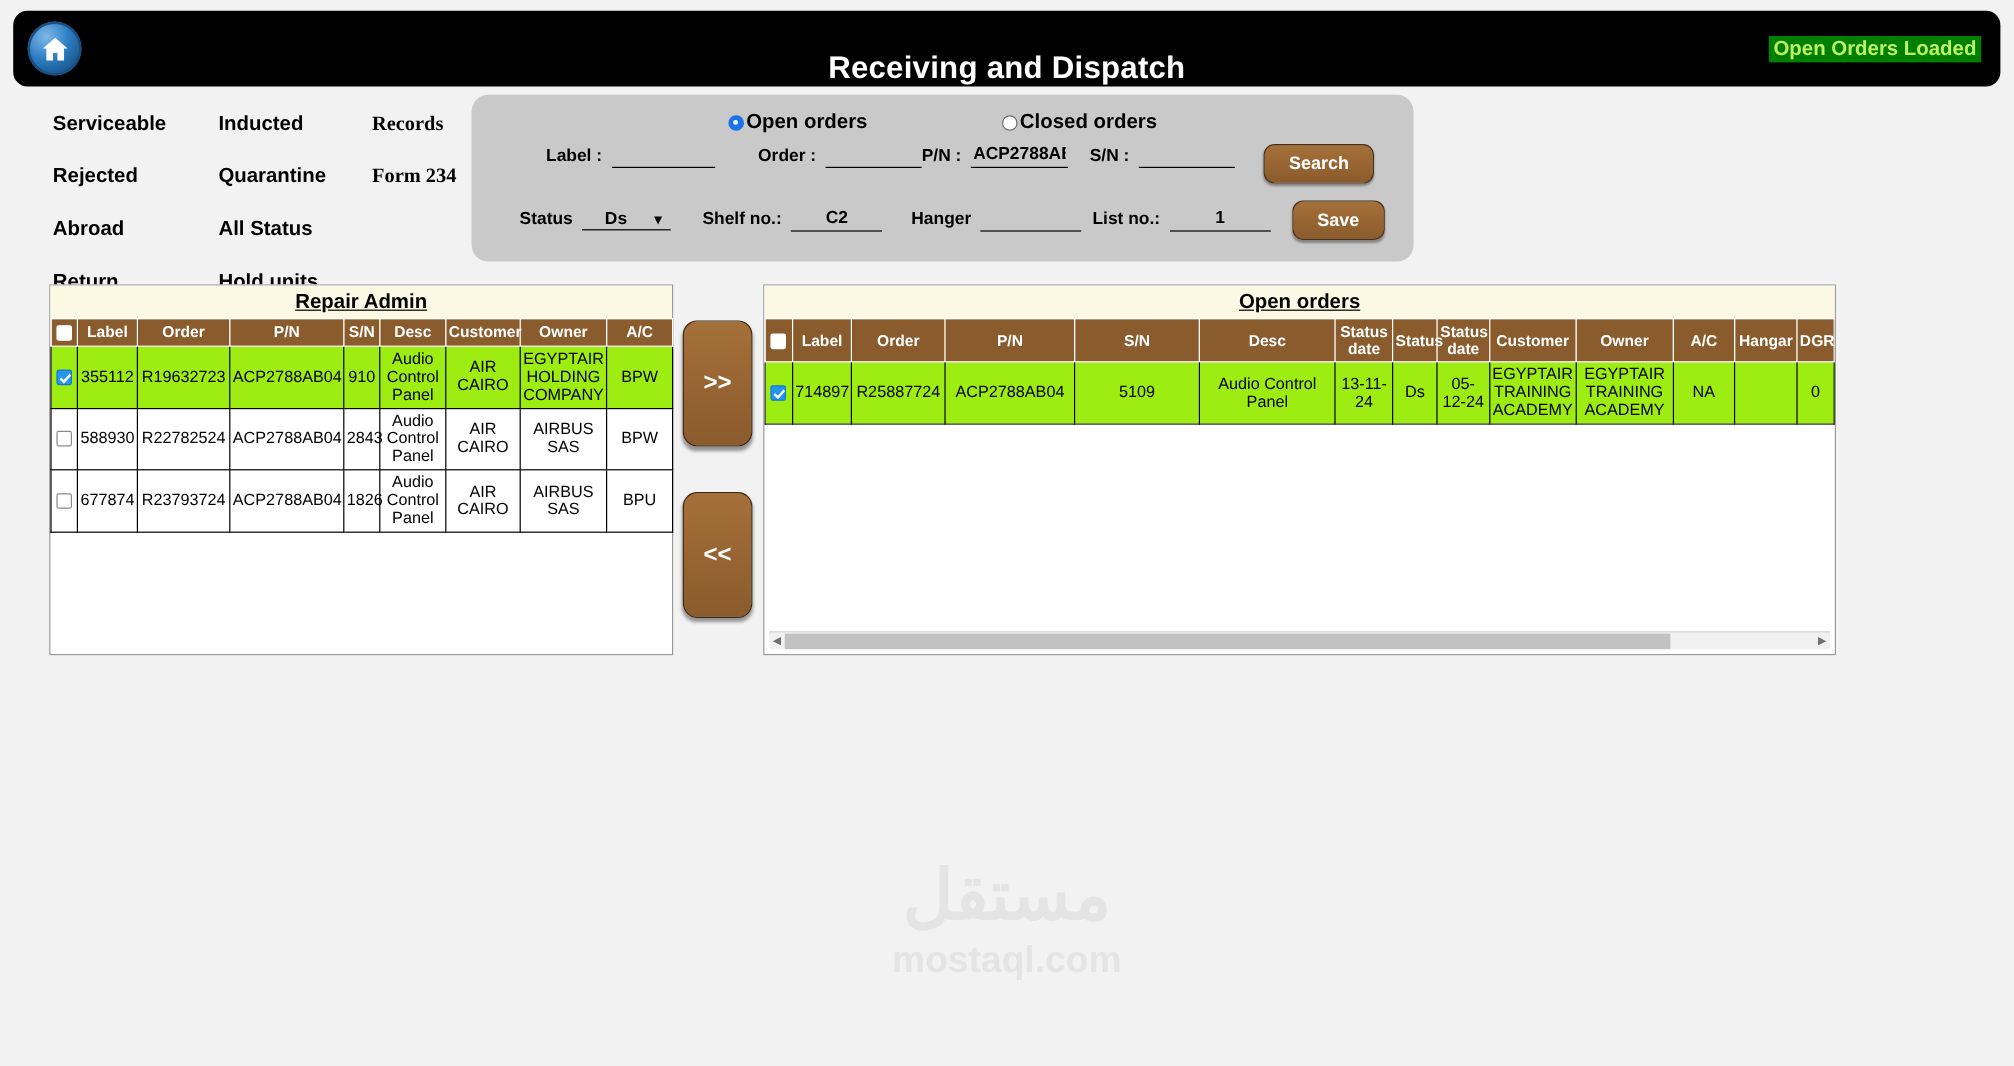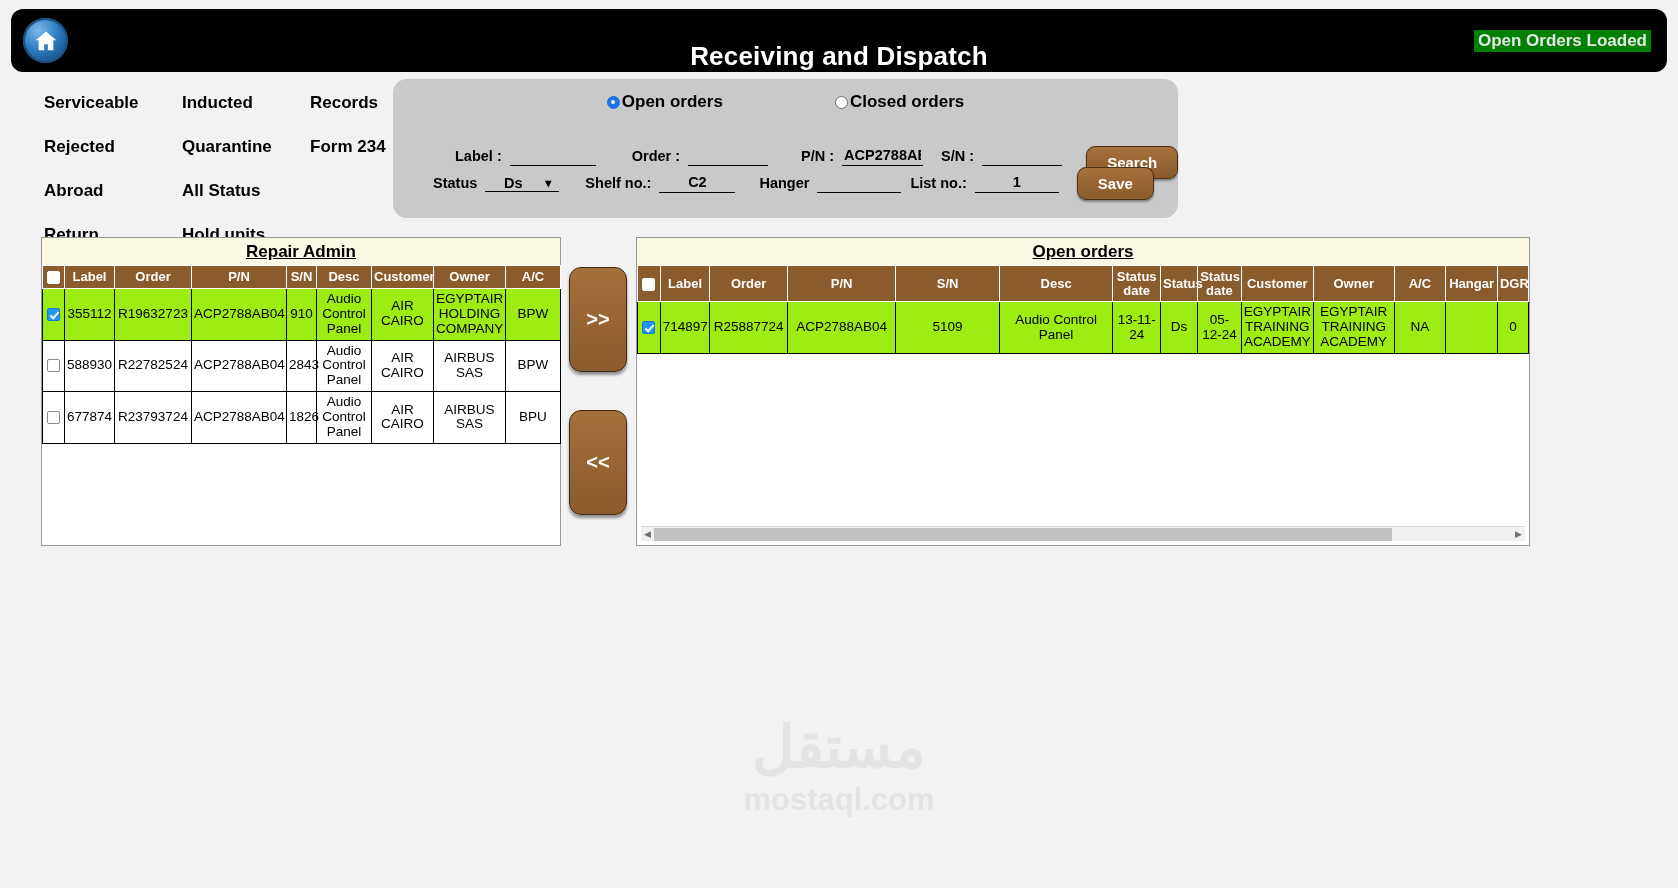--- a/index.html
+++ b/index.html
@@ -28,31 +28,31 @@
     display: flex; align-items: center; justify-content: center;
   }
   .home-btn svg { width: 26px; height: 26px; display: block; }
   .topbar-title {
     flex: 1; text-align: center;
     color: #fff; font-size: 26px; font-weight: bold;
     letter-spacing: .2px;
   }
   .topbar-status {
     position: absolute; right: 16px; top: 50%; transform: translateY(-50%);
-    background: #008000; color: #e5e5e5;
+    background: #008000; color: #bef264;
     font-size: 17px; font-weight: bold;
     padding: 1px 4px; white-space: nowrap;
   }
 
   
   .navlinks { position: absolute; left: 44px; top: 90px; width: 350px; }
   .nav-col { position: absolute; top: 0; }
   .nav-col.c1 { left: 0; }
   .nav-col.c2 { left: 138px; }
-  .nav-col.c3 { left: 266px; }
+  .nav-col.c3 { left: 266px; font-family: Liberation Serif, serif; }
   .nav-item {
     font-size: 17px; font-weight: bold; color: #000;
     height: 25px; line-height: 25px; margin-bottom: 19px;
     white-space: nowrap; cursor: pointer;
   }
 
   
   .panel {
     position: absolute; left: 393px; top: 79px;
     width: 785px; height: 139px;
@@ -69,21 +69,21 @@
     border: 1px solid #6c6c6c; background: #fff; flex: 0 0 auto;
     display: inline-block; position: relative;
   }
   .radio.on { border-color: #1a73e8; background: #1a73e8; }
   .radio.on::after {
     content: ""; position: absolute; left: 3.5px; top: 3.5px;
     width: 4px; height: 4px; border-radius: 50%; background: #fff;
   }
 
   .form-row { position: absolute; left: 0; width: 100%; height: 30px; display: flex; align-items: center; }
-  .form-row.r1 { top: 62px; }
+  .form-row.r1 { top: 36px; }
   .form-row.r2 { top: 89px; }
   .fld { display: flex; align-items: center; font-size: 14.5px; font-weight: bold; color: #000; white-space: nowrap; }
   .fld .lbl { margin-right: 8px; }
   .uline {
     border: none; border-bottom: 1.6px solid #000;
     background: transparent; outline: none;
     font-family: "Liberation Sans", sans-serif;
     font-size: 14.5px; font-weight: bold; color: #000;
     text-align: center; padding: 0 2px 1px 2px; height: 20px;
   }
@@ -228,21 +228,21 @@
 
     <div class="form-row r1">
       <div class="fld" style="margin-left:62px;">
         <span class="lbl">Label :</span>
         <input class="uline" style="width: 86px;" value="">
       </div>
       <div class="fld" style="margin-left:36px;align-items:center;">
         <span class="lbl">Order :</span>
         <input class="uline" style="width: 80px;" value="">
       </div>
-      <div class="fld" style="margin-left:33px;">
+      <div class="fld" style="">
         <span class="lbl">P/N :</span>
         <input class="uline" style="width: 81px;" value="ACP2788AB04">
       </div>
       <div class="fld" style="margin-left:18px;">
         <span class="lbl">S/N :</span>
         <input class="uline" style="width: 80px;" value="">
       </div>
       <button class="btn-brown" style="margin-left:24px;margin-top:13px;">Search</button>
     </div>
 

